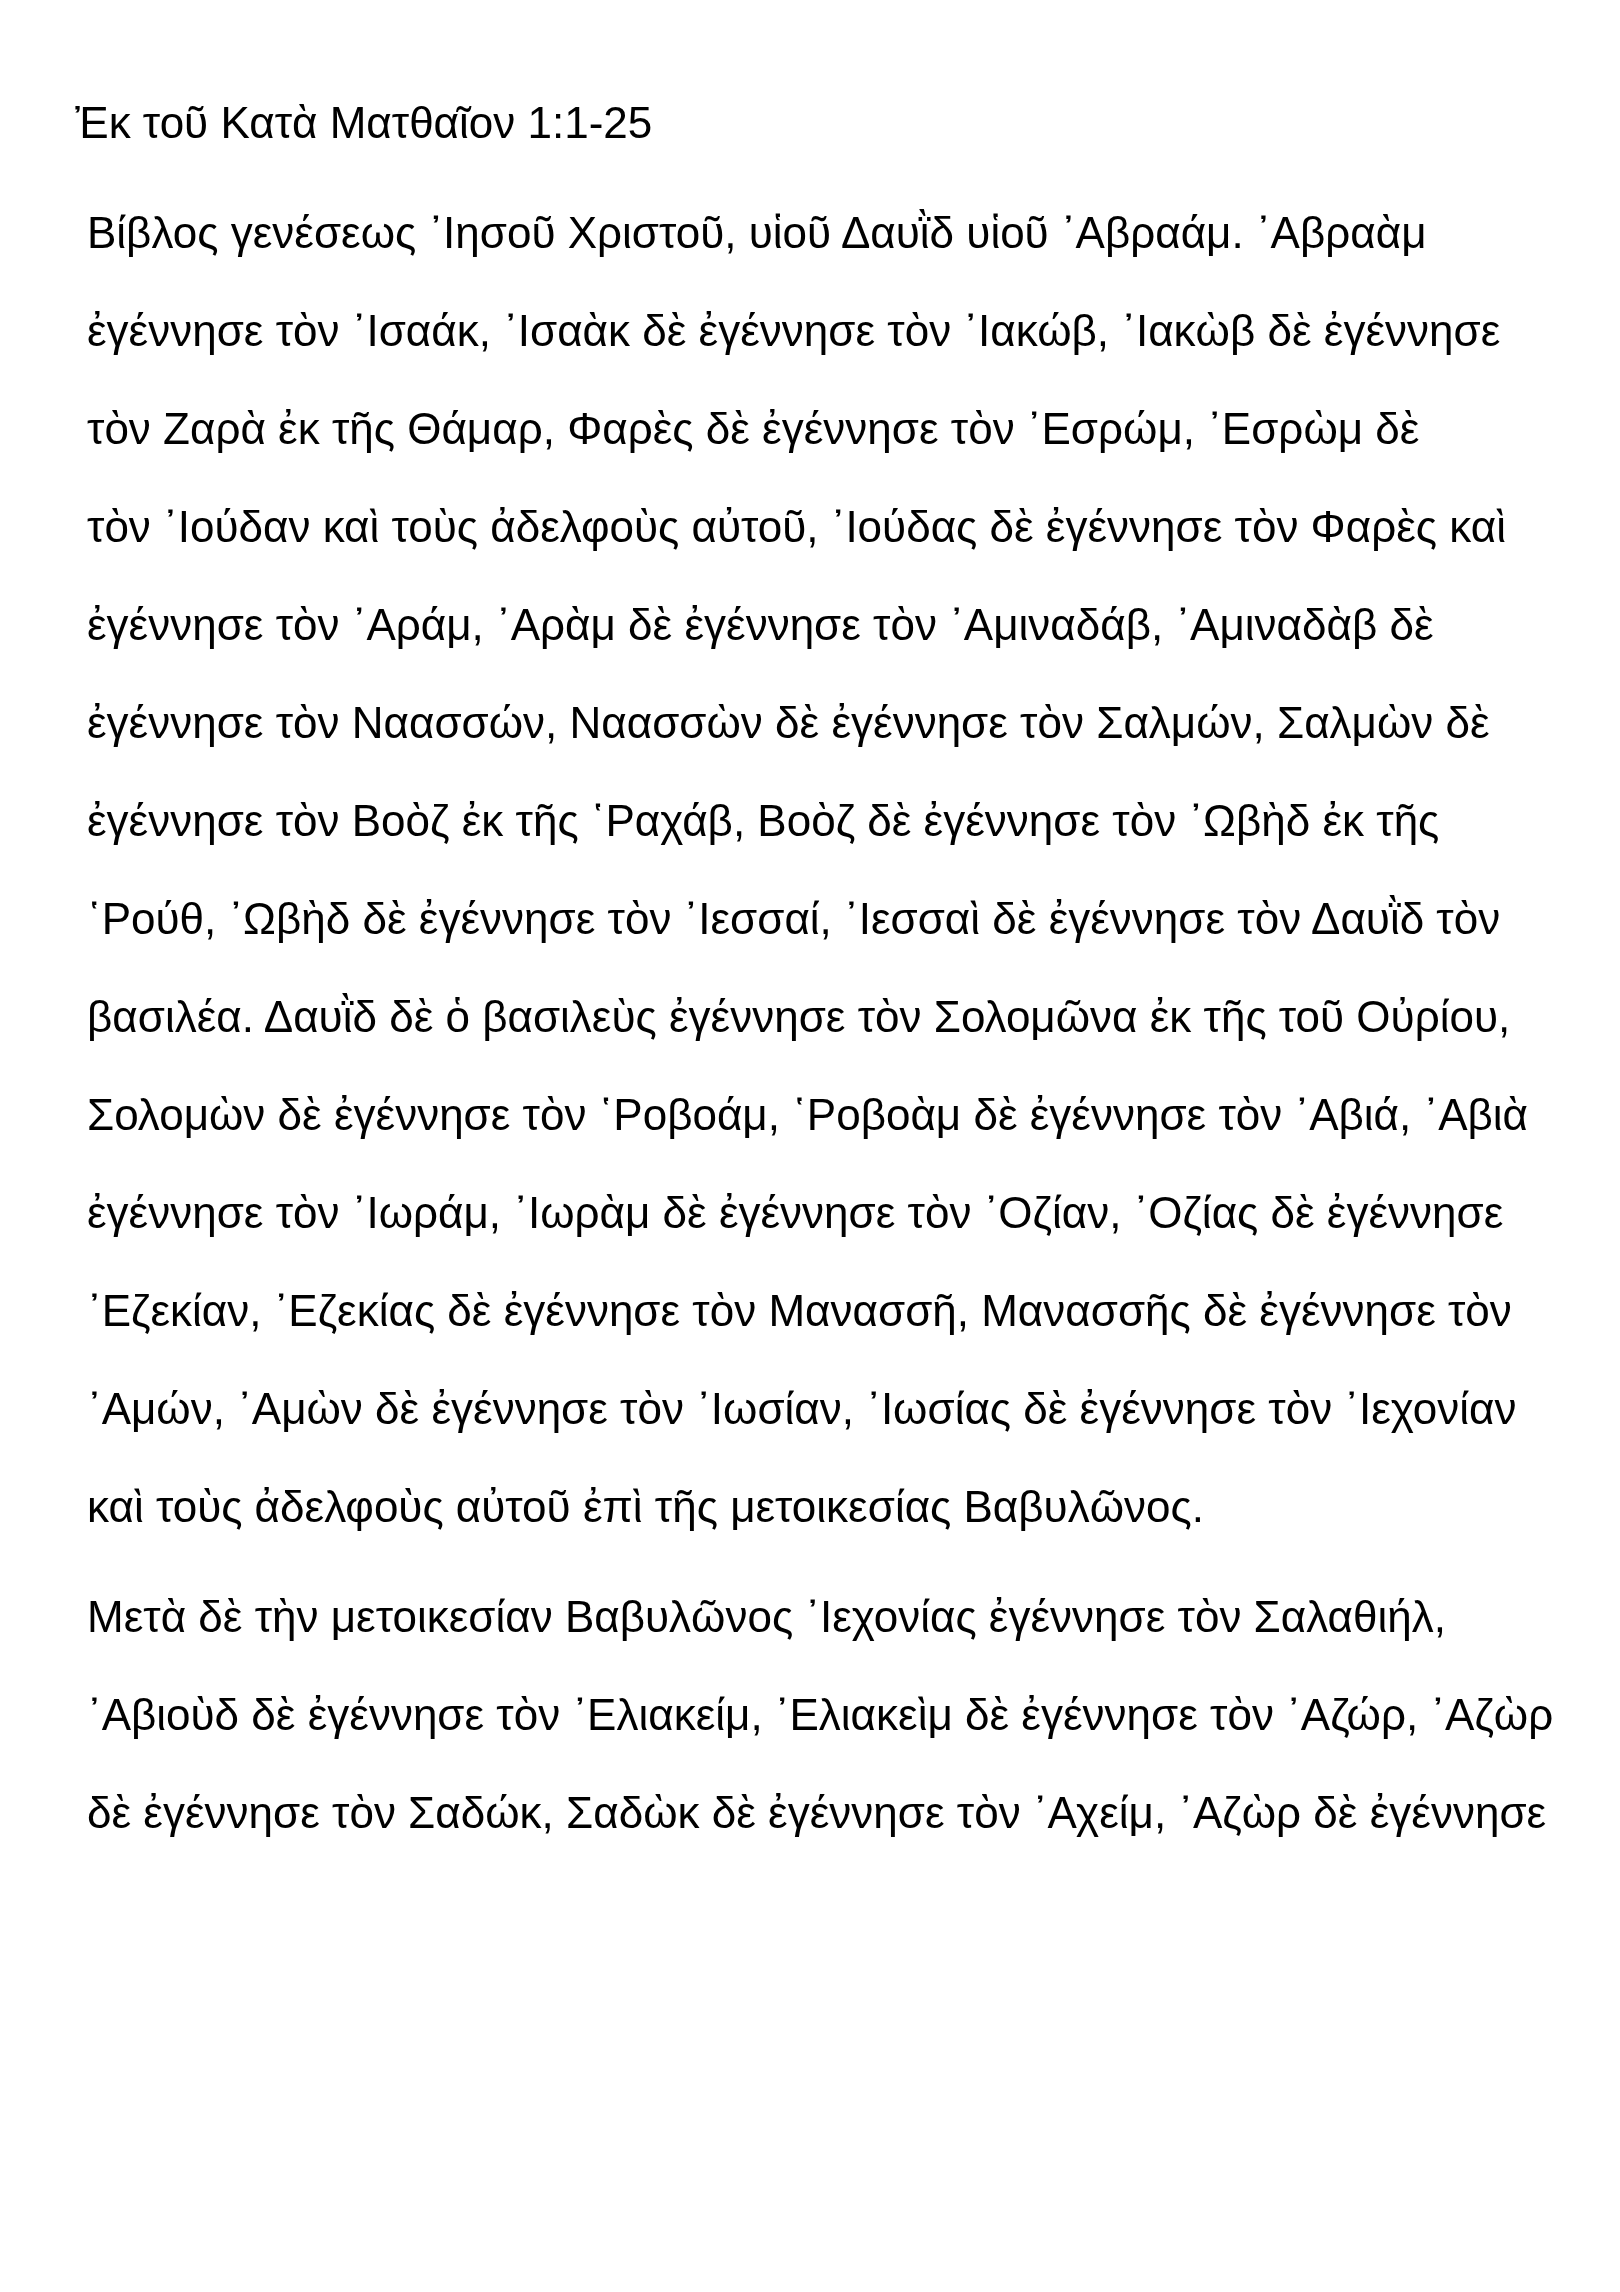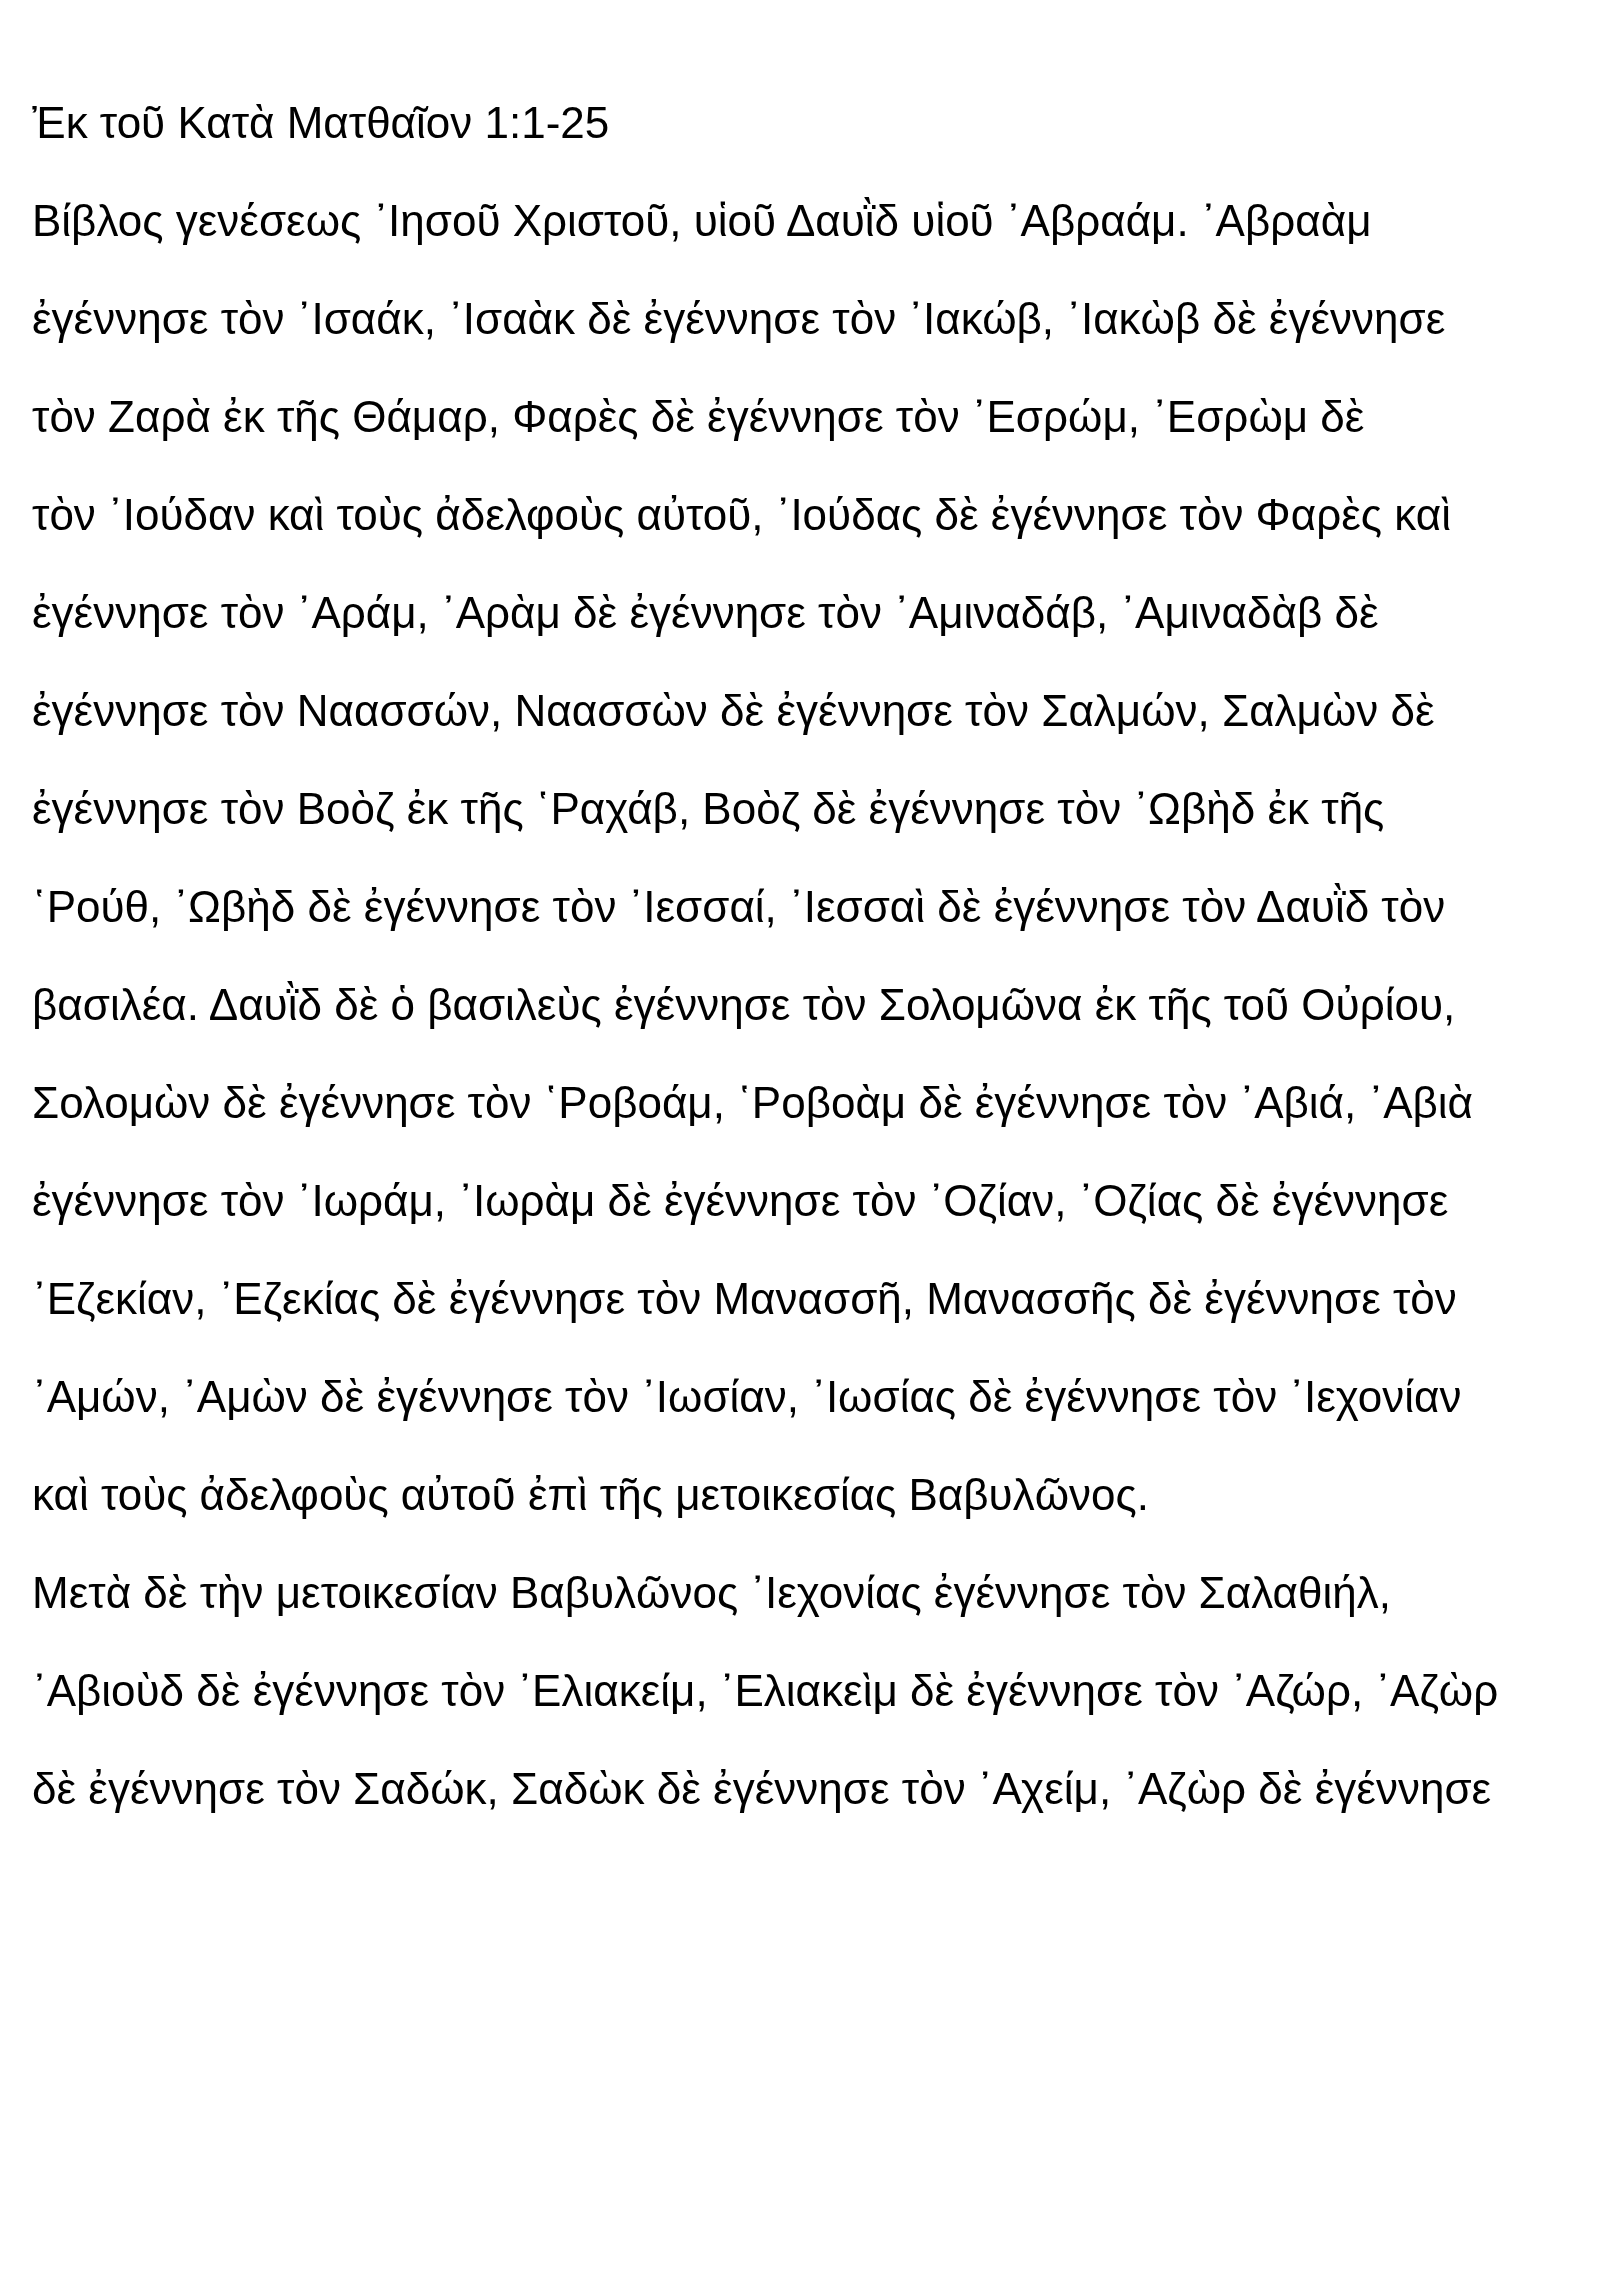--- a/index.html
+++ b/index.html
@@ -11,29 +11,29 @@
     position: relative;
     width: 1620px;
     height: 2293px;
     margin: 0 auto;
     background: #ffffff;
     color: #000000;
     font-family: "Liberation Sans", "DejaVu Sans", sans-serif;
     font-size: 44px;
     line-height: 98px;
     box-sizing: border-box;
-    padding: 74px 39px 0 32px;
+    padding: 74px 39px 0 75px;
     overflow: hidden;
   }
   .title-line {
     white-space: nowrap;
     font-weight: normal;
   }
   .paragraph {
-    margin: 0;
+    margin: 12px;
   }
   .text-line {
     white-space: nowrap;
   }
 </style>
 </head>
 <body>
 
 <div class="page">
   <div class="title-line">Ἐκ τοῦ Κατὰ Ματθαῖον 1:1-25</div>

